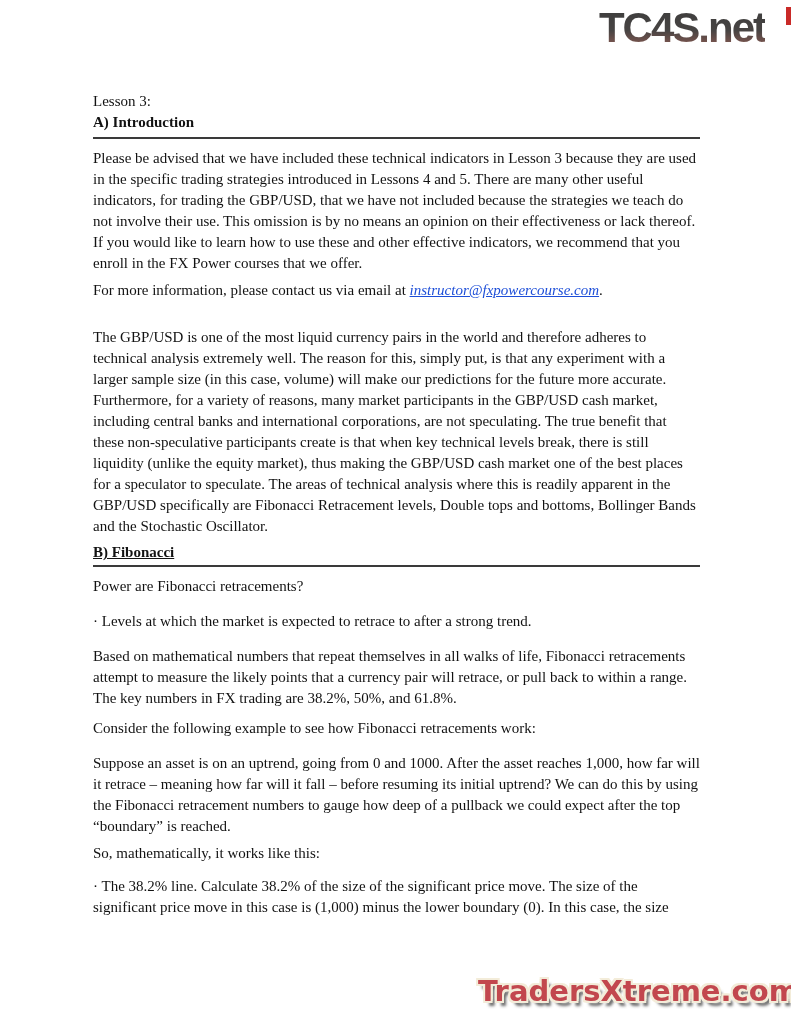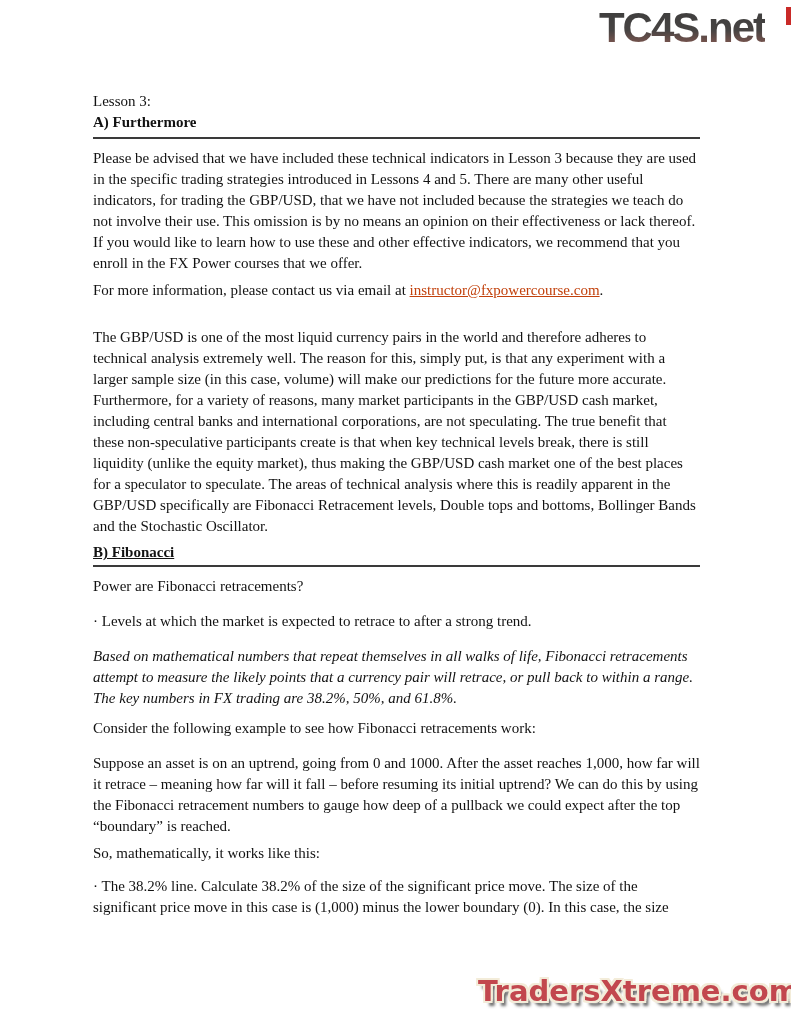--- a/index.html
+++ b/index.html
@@ -56,27 +56,28 @@
   .bold { font-weight: bold; }
   .rule {
     border: none;
     border-top: 2px solid #3a3a3a;
     margin: 0 0 9px 0;
   }
   .mb4  { margin-bottom: 4px !important; }
   .mb2  { margin-bottom: 2px !important; text-decoration: underline; }
   .mb5  { margin-bottom: 5px !important; }
   .mb6  { margin-bottom: 6px !important; }
-  .mb9  { margin-bottom: 9px !important; font-style: italic; }
+  .mb9  { margin-bottom: 9px !important; }
   .mb12 { margin-bottom: 12px !important; }
   .mb14 { margin-bottom: 14px !important; }
   .mb26 { margin-bottom: 26px !important; }
   .email-link {
-    color: #c2410c;
+    color: #1d4ed8;
     text-decoration: underline;
+    font-style: italic;
   }
 
   
   .stamp {
     position: absolute;
     left: 256px;
     top: 492px;
     width: 292px;
     font-family: "DejaVu Serif", serif;
     font-weight: bold;
@@ -111,21 +112,21 @@
 <body>
 
 <div class="page">
 
   <div class="tc4s">TC4S.net</div>
   <div class="corner-chip"></div>
 
   <div class="content">
 
     <p>Lesson 3:</p>
-    <p class="bold mb4">A) Furthermore</p>
+    <p class="bold mb4">A) Introduction</p>
     <hr class="rule">
 
     <p class="mb6">Please be advised that we have included these technical indicators in Lesson 3 because they are used in the specific trading strategies introduced in Lessons 4 and 5. There are many other useful indicators, for trading the GBP/USD, that we have not included because the strategies we teach do not involve their use. This omission is by no means an opinion on their effectiveness or lack thereof. If you would like to learn how to use these and other effective indicators, we recommend that you enroll in the FX Power courses that we offer.</p>
 
     <p class="mb26"><span>For more information, please contact us via email at </span><a href="#" class="email-link">instructor@fxpowercourse.com</a><span>.</span></p>
 
     <p class="mb5">The GBP/USD is one of the most liquid currency pairs in the world and therefore adheres to technical analysis extremely well. The reason for this, simply put, is that any experiment with a larger sample size (in this case, volume) will make our predictions for the future more accurate. Furthermore, for a variety of reasons, many market participants in the GBP/USD cash market, including central banks and international corporations, are not speculating. The true benefit that these non-speculative participants create is that when key technical levels break, there is still liquidity (unlike the equity market), thus making the GBP/USD cash market one of the best places for a speculator to speculate. The areas of technical analysis where this is readily apparent in the GBP/USD specifically are Fibonacci Retracement levels, Double tops and bottoms, Bollinger Bands and the Stochastic Oscillator.</p>
 
     <p class="bold mb2">B) Fibonacci</p>
     <hr class="rule">

